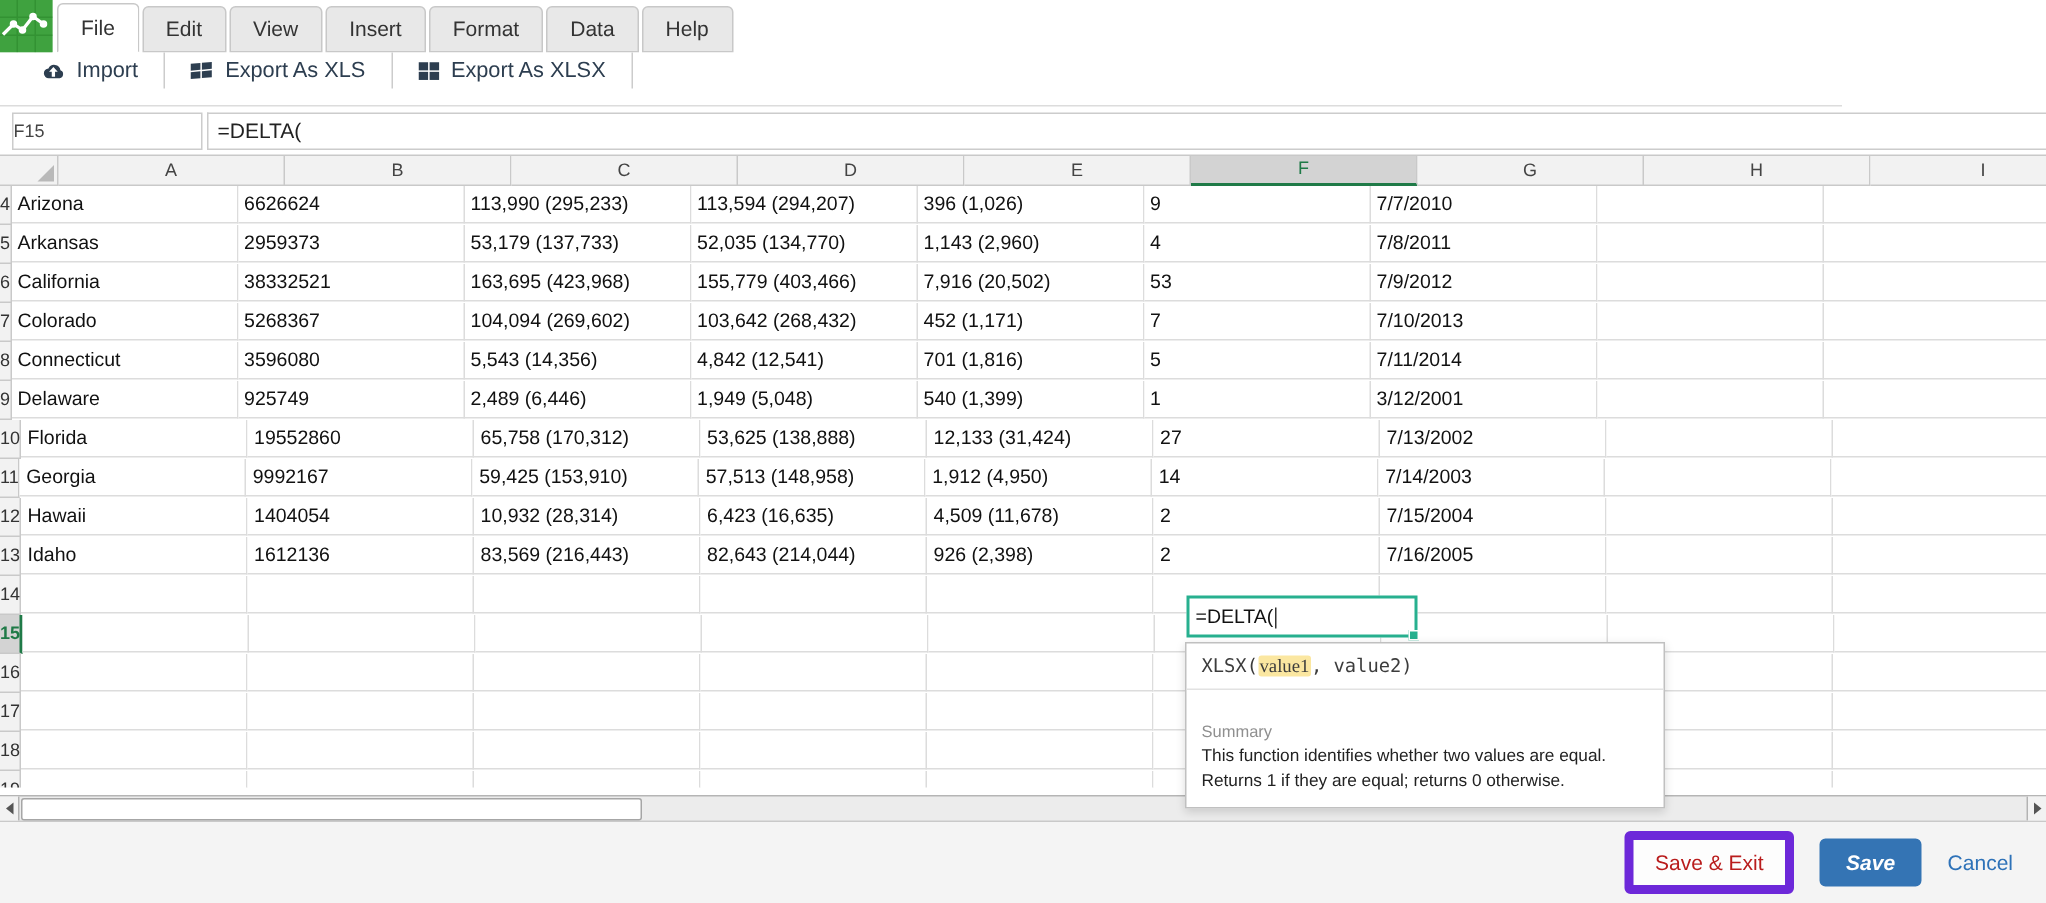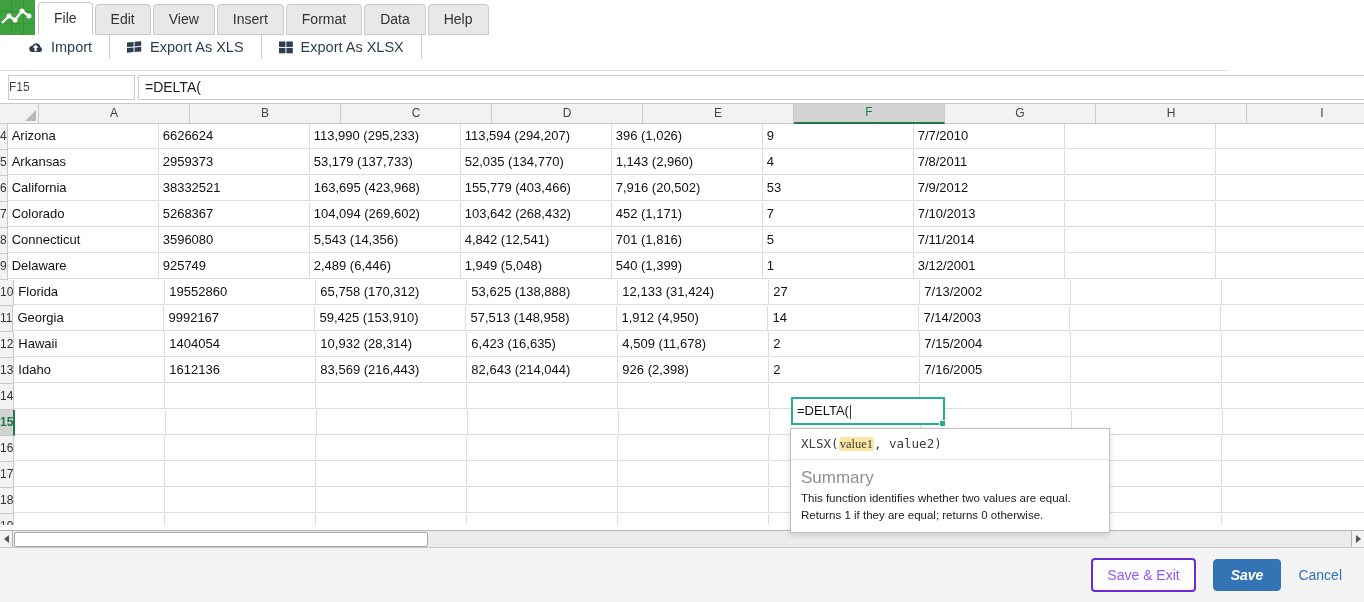--- a/index.html
+++ b/index.html
@@ -55,40 +55,40 @@
   .caret{display:inline-block;width:1px;height:14px;background:#333;vertical-align:middle;margin-left:1px;}
   .fillhandle{position:absolute;left:939px;top:420px;width:7px;height:7px;box-sizing:border-box;
               background:var(--edit-border,#27b08f);border:1px solid #fff;z-index:6;}
 
   
   .tooltip{position:absolute;left:790px;top:428px;width:320px;box-sizing:border-box;background:#fff;
            border:1px solid #c0c0c0;box-shadow:0 2px 6px rgba(0,0,0,0.15);z-index:7;}
   .sigrow{padding:7px 10px;border-bottom:1px solid #e2e2e2;
           font-family:"DejaVu Sans Mono","Liberation Mono",monospace;font-size:12.5px;color:#3c3c3c;}
   .argh{background:var(--hl,#fbe7a1);border-radius:2px;padding:0 1px;font-family:Liberation Serif, serif;}
-  .sumlabel{margin:8px 10px 2px;font-size:17px;color:#8f8f8f;}
+  .sumlabel{margin:22px 10px 2px;font-size:11px;color:#8f8f8f;}
   .sumtext{margin:0 10px 9px;font-size:11.5px;color:#222;line-height:1.45;}
 
   
   .hscroll{position:absolute;left:0;top:530px;width:1364px;height:18px;box-sizing:border-box;
            background:#ececec;border-top:1px solid #b5b5b5;border-bottom:1px solid #c9c9c9;}
   .sb-left{position:absolute;left:0;top:0;width:12px;height:16px;border-right:1px solid #b3b3b3;
            display:flex;align-items:center;justify-content:center;background:#f2f2f2;}
   .sb-right{position:absolute;right:0;top:0;width:12px;height:16px;border-left:1px solid #b3b3b3;
            display:flex;align-items:center;justify-content:center;background:#f2f2f2;}
   .tri-left{width:0;height:0;border-top:4px solid transparent;border-bottom:4px solid transparent;border-right:5px solid #555;}
   .tri-right{width:0;height:0;border-top:4px solid transparent;border-bottom:4px solid transparent;border-left:5px solid #555;}
   .sb-thumb{position:absolute;left:14px;top:1px;width:412px;height:13px;background:#fff;
             border:1px solid #a6a6a6;border-radius:2px;}
 
   
   .footer{position:absolute;left:0;top:548px;width:1364px;height:54px;background:#f4f4f4;
           display:flex;align-items:center;justify-content:flex-end;gap:17px;padding-right:22px;box-sizing:border-box;}
-  .btn-secondary{background:#fdfdfd;border:2px solid #6d28d9;border-radius:4px;padding:7px 14px;
-                 font-size:14px;color:#8b5cf6;cursor:default;}
+  .btn-secondary{background:#fdfdfd;border:6px solid #6d28d9;border-radius:4px;padding:7px 14px;
+                 font-size:14px;color:#b91c1c;cursor:default;}
   .btn-primary{background:var(--save-blue,#3474b4);border:1px solid var(--save-blue,#3474b4);border-radius:4px;
                padding:7px 17px;font-size:14px;color:#fff;font-weight:bold;cursor:default;font-style:italic;}
   .link{color:var(--link-blue,#2e72b8);font-size:14px;cursor:default;}
 </style>
 </head>
 <body>
 
 <div class="stage">
 
   <div class="tabbar">

